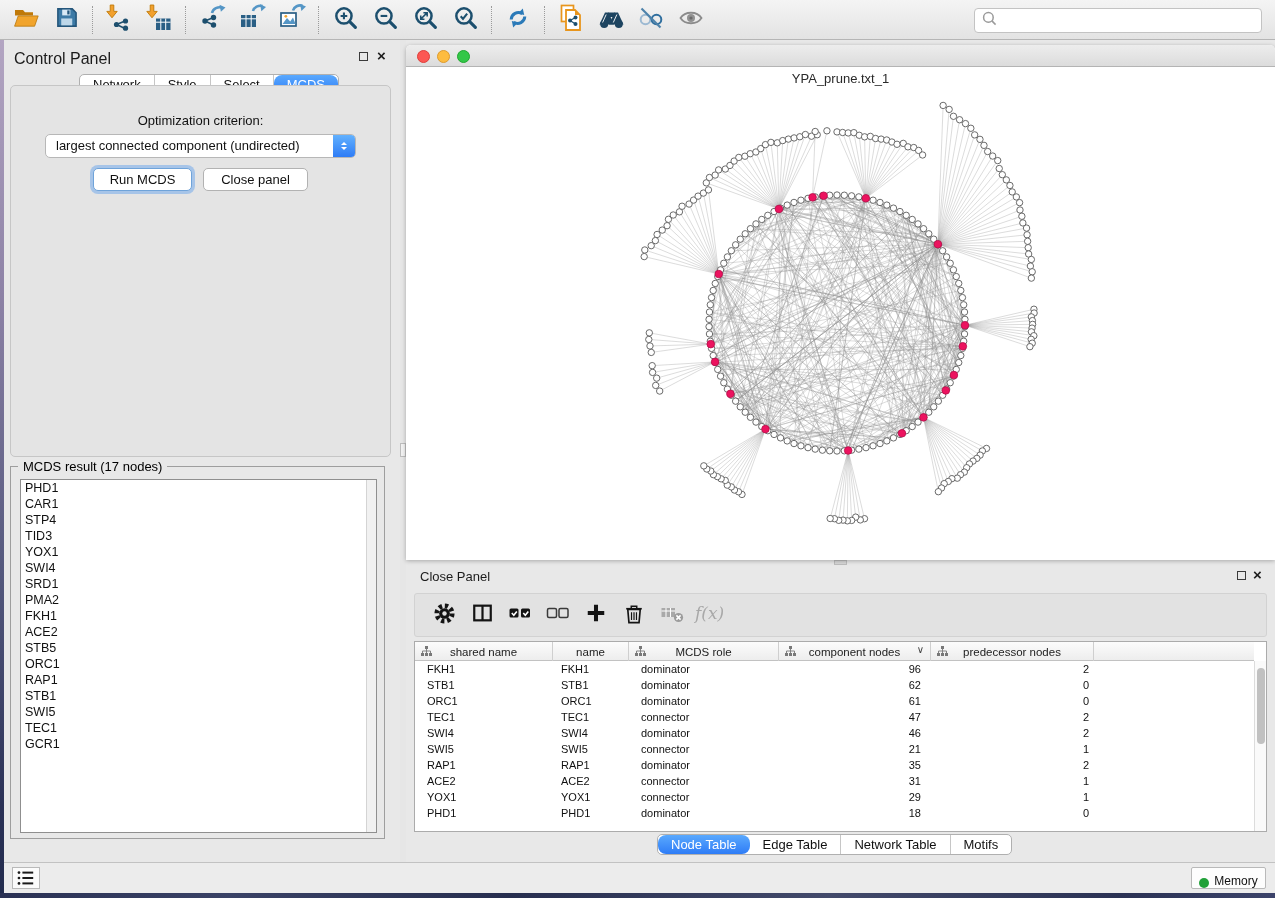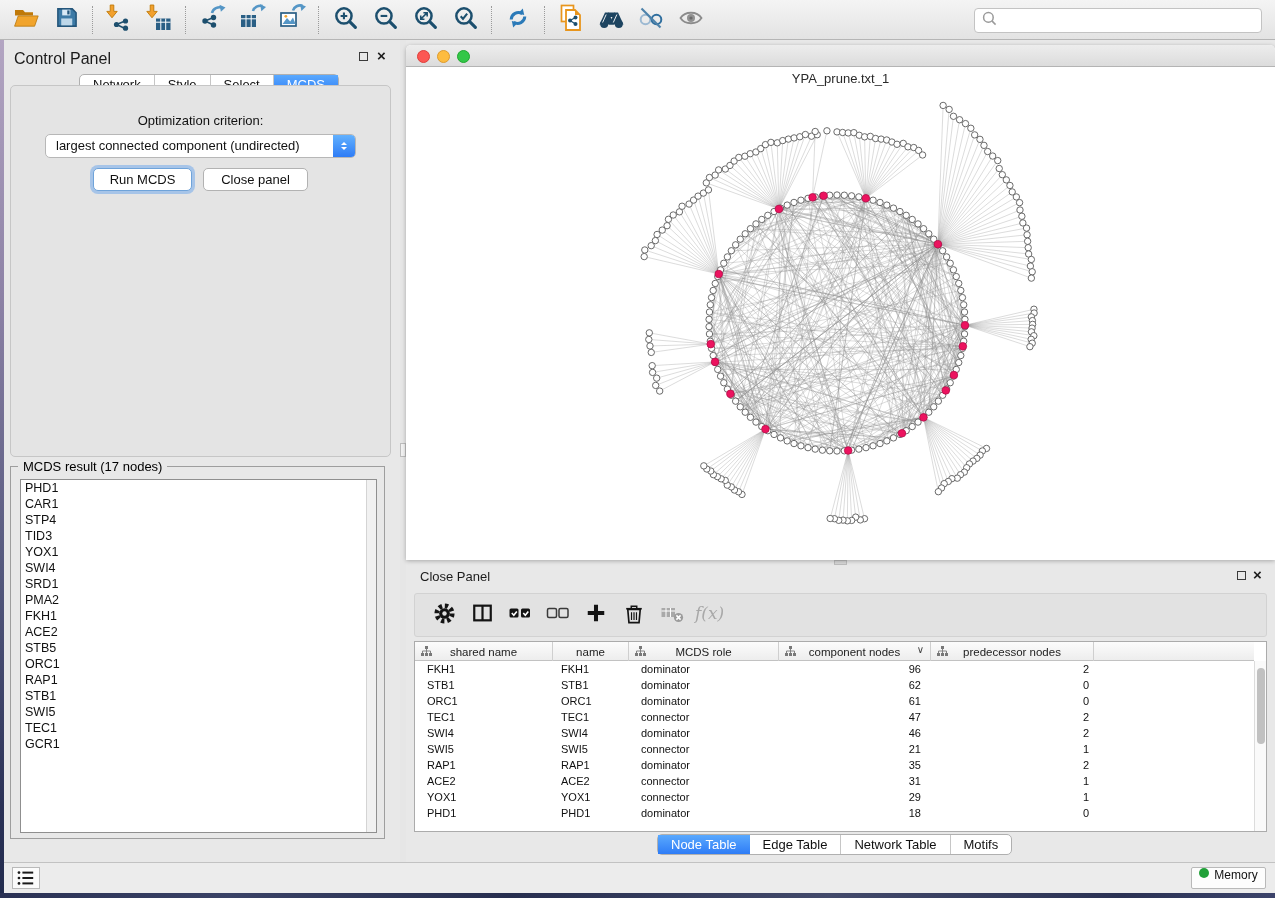--- a/index.html
+++ b/index.html
@@ -27,21 +27,21 @@
   .cp-title { position:absolute; left:14px; top:50px; font-size:16px; color:#1c1c1c; }
   .panel-float { position:absolute; width:9px; height:9px; border:1.5px solid #3a3a3a; background:transparent; }
   .panel-close { position:absolute; font-size:15px; font-weight:700; color:#1c1c1c; line-height:12px; }
   .panel-close::before { content:"×"; }
   .cp-float { left:359px; top:52px; }
   .cp-close { left:377px; top:50px; }
 
   .seg { display:flex; background:#fff; border:1px solid #b0b0b0; border-radius:5px; height:21px; font-size:13px; }
   .seg .tab { padding:0 13px; line-height:20px; color:#111; border-right:1px solid #c6c6c6; }
   .seg .tab:last-child { border-right:none;border-radius:7px; }
-  .seg .tab.active { background:linear-gradient(#5aa9fe,#2e7cf6); color:#fff; border-radius:0; border-right:none; }
+  .seg .tab.active { background:linear-gradient(#5aa9fe,#2e7cf6); color:#fff; border-radius:8px; border-right:none; }
   .cp-tabs { position:absolute; left:79px; top:74px; }
 
   .cp-inner { position:absolute; left:10px; top:85px; width:381px; height:372px;
     background:#e4e4e4; border:1px solid #c6c6c6; border-radius:5px; }
   .opt-label { position:absolute; left:10px; top:113px; width:381px; text-align:center; font-size:13px; color:#111; }
   .dropdown { position:absolute; left:45px; top:134px; width:311px; height:24px; background:#fff;
     border:1px solid #b7b7b7; border-radius:5px; font-size:13px; line-height:22px; padding-left:10px; color:#111; }
   .dropdown .stepper { position:absolute; right:0; top:0; width:22px; height:22px;
     background:linear-gradient(#62b1fe,#2e7cf6); border-radius:0 4px 4px 0;
     display:flex; flex-direction:column; align-items:center; justify-content:center; }
@@ -99,21 +99,21 @@
   .td { font-size:11px; color:#111; line-height:16px; white-space:nowrap; overflow:hidden; }
   .tp-scroll { position:absolute; right:0; top:19px; width:12px; height:170px; background:#fafafa; border-left:1px solid #dcdcdc; }
   .tp-thumb { position:absolute; left:1.5px; top:7px; width:8px; height:76px; background:#c1c1c1; border-radius:4px; }
   .tp-tabs { position:absolute; left:657px; top:834px; }
 
   
   .statusbar { position:absolute; left:4px; top:862px; width:1271px; height:31px; background:#ececec; border-top:1px solid #c2c2c2; }
   .menu-btn { position:absolute; left:8px; top:4px; width:28px; height:22px; background:#fbfbfb;
     border:1px solid #b9b9b9; display:flex; align-items:center; justify-content:center; }
   .memory-btn { position:absolute; right:9px; top:4px; width:75px; height:22px; background:#fdfdfd;
-    border:1px solid #b9b9b9; border-radius:2px; display:flex; align-items:flex-start; justify-content:center; gap:5px; font-size:12px; color:#111; }
+    border:1px solid #b9b9b9; border-radius:2px; display:flex; align-items:flex-end; justify-content:center; gap:5px; font-size:12px; color:#111; }
   .memory-dot { width:10px; height:10px; border-radius:50%; background:#21a038; }
 </style>
 </head>
 <body>
 
 <div id="app">
   <div class="wall-left"></div>
   <div class="wall-bottom"></div>
 
   <div class="toolbar">

